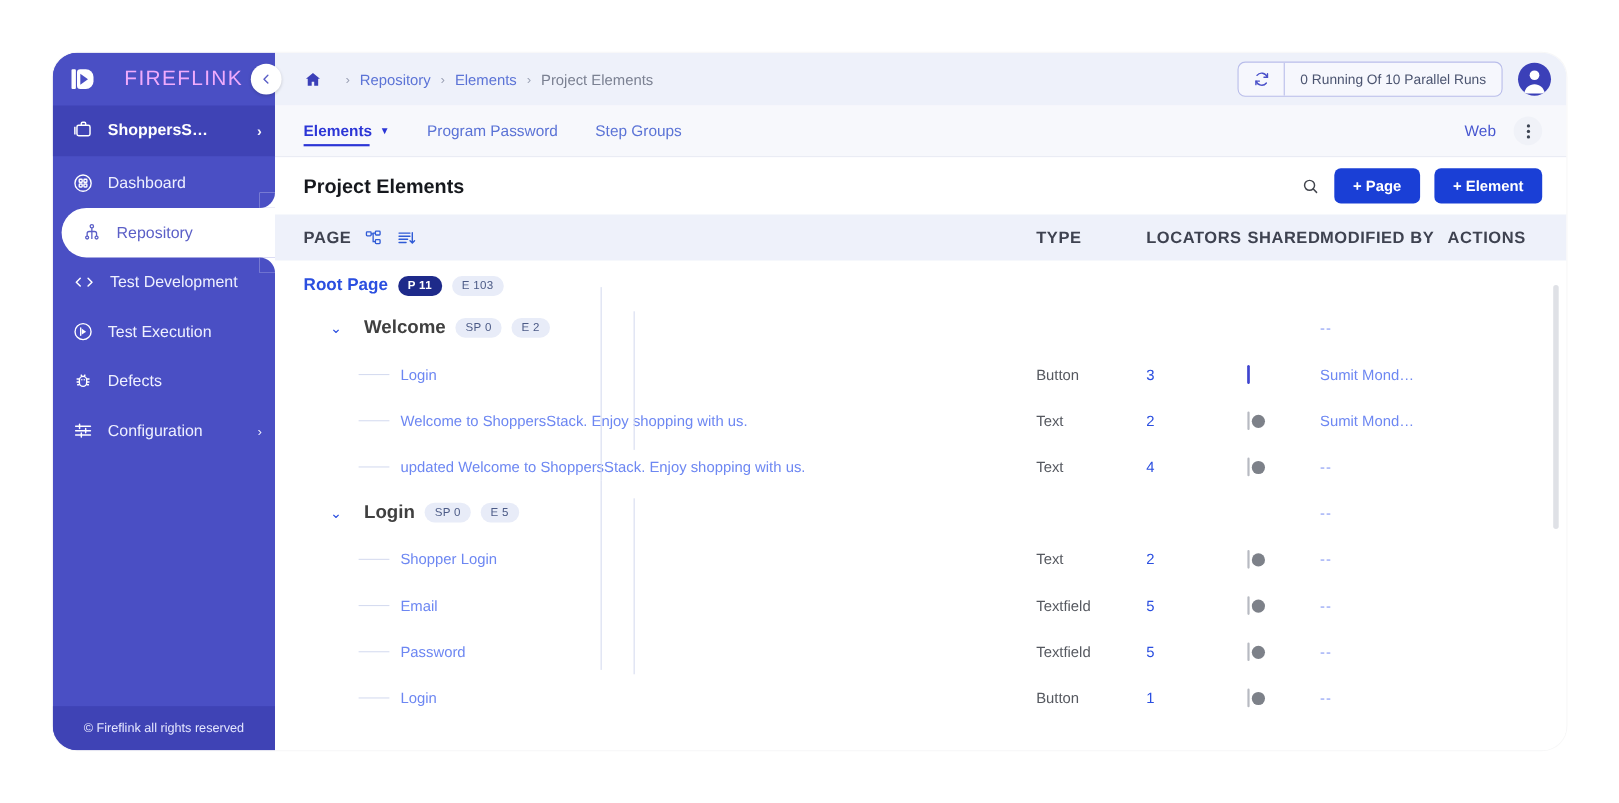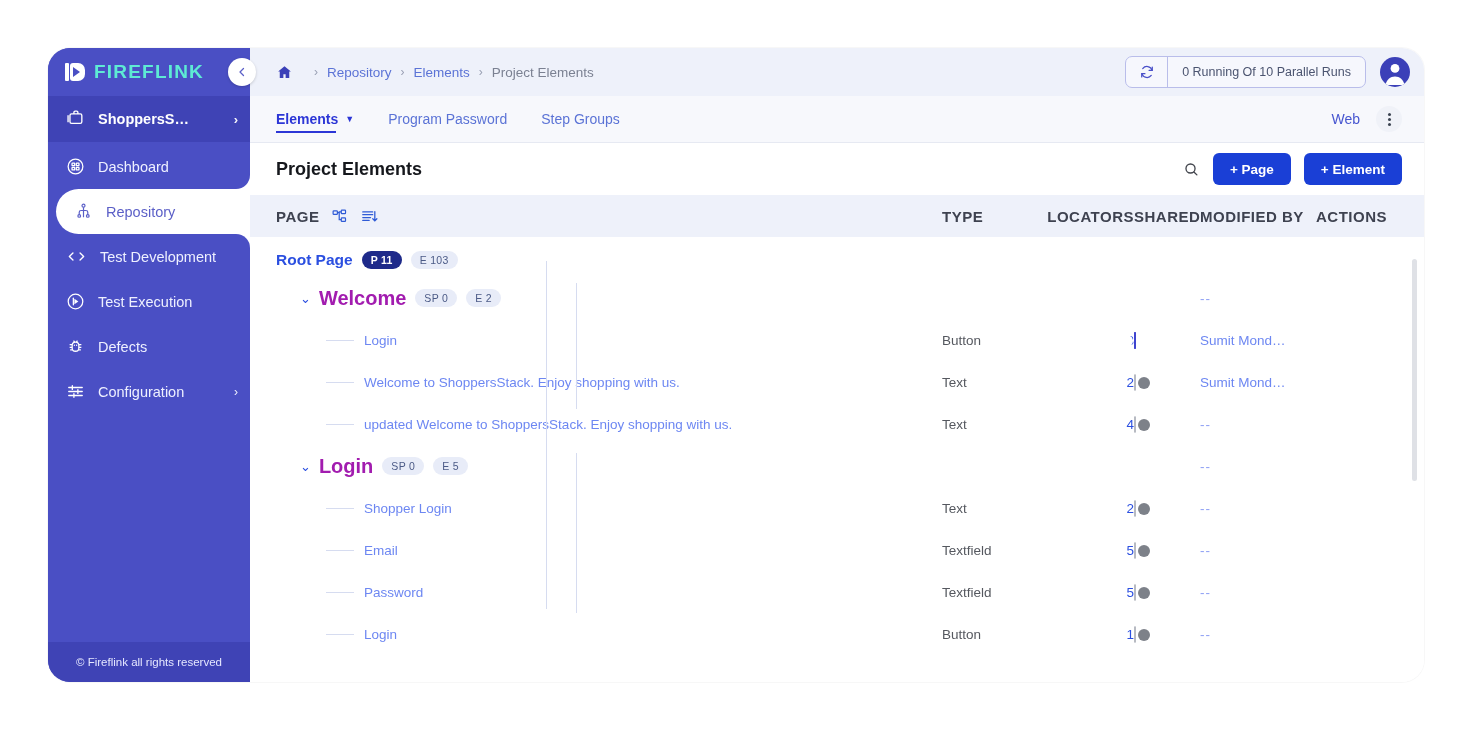--- a/index.html
+++ b/index.html
@@ -53,22 +53,22 @@
     border-radius: 3px 7px 7px 3px;
   }
   .brand-logo .tri::after {
     content:''; position:absolute;
     left: 3px; top: 4px;
     border-left: 7px solid #4a4fc4;
     border-top: 5px solid transparent;
     border-bottom: 5px solid transparent;
   }
   .brand-name {
-    font-size: 19px; font-weight: bold;
-    letter-spacing: 1.2px; color: #5eead4;
+    font-size: 19px; font-weight: normal;
+    letter-spacing: 1.2px; color: #f0abfc; margin-left: 19px;
   }
 
   .proj-row {
     height: 46px;
     background: #3f43b5;
     display: flex; align-items: center;
     padding: 0 12px 0 18px;
     font-size: 14.5px; font-weight: bold;
     color: #ffffff;
     cursor: pointer;
@@ -237,21 +237,21 @@
     display: flex; align-items: center;
     padding-left: 26px; padding-right: 22px;
     font-size: 15px; font-weight: bold;
     letter-spacing: .5px;
     color: #3e4250;
   }
   .th-page { display: flex; align-items: center; gap: 12px; }
   .th-ico { color: #2f5bd6; display:flex; cursor: pointer; }
 
   .col-type     { width: 100px; flex: 0 0 100px; }
-  .col-loc      { width: 92px;  flex: 0 0 92px; text-align: right; }
+  .col-loc      { width: 92px;  flex: 0 0 92px; }
   .col-shared   { width: 66px;  flex: 0 0 66px; }
   .col-mod      { width: 116px; flex: 0 0 116px; }
   .col-actions  { width: 86px;  flex: 0 0 86px; }
   .col-name     { flex: 1 1 auto; min-width: 0; }
 
   .table-body {
     flex: 1;
     overflow: hidden;
     position: relative;
     background: #ffffff;
@@ -270,21 +270,21 @@
   .row {
     display: flex; align-items: center;
     padding-left: 26px; padding-right: 22px;
     font-size: 13.5px;
     min-height: 42px;
   }
   .rootrow { min-height: 34px; }
   .row .nm { display:flex; align-items:center; min-width: 0; }
 
   .link-root { color: #2b4fe0; font-size: 15.5px; font-weight: bold; cursor:pointer; }
-  .grp-name { color: #a21caf; font-size: 20px; font-weight: bold; cursor:pointer; }
+  .grp-name { color: #404040; font-size: 17px; font-weight: bold; cursor:pointer;margin-left:12px; }
   .el-name { color: #6d87f2; font-size: 13.5px; cursor: pointer; }
 
   .badge {
     display: inline-flex; align-items: center; justify-content: center;
     height: 18px; padding: 0 9px;
     border-radius: 9px;
     font-size: 10.5px; font-weight: bold;
     letter-spacing: .3px;
     margin-left: 9px;
     white-space: nowrap;

